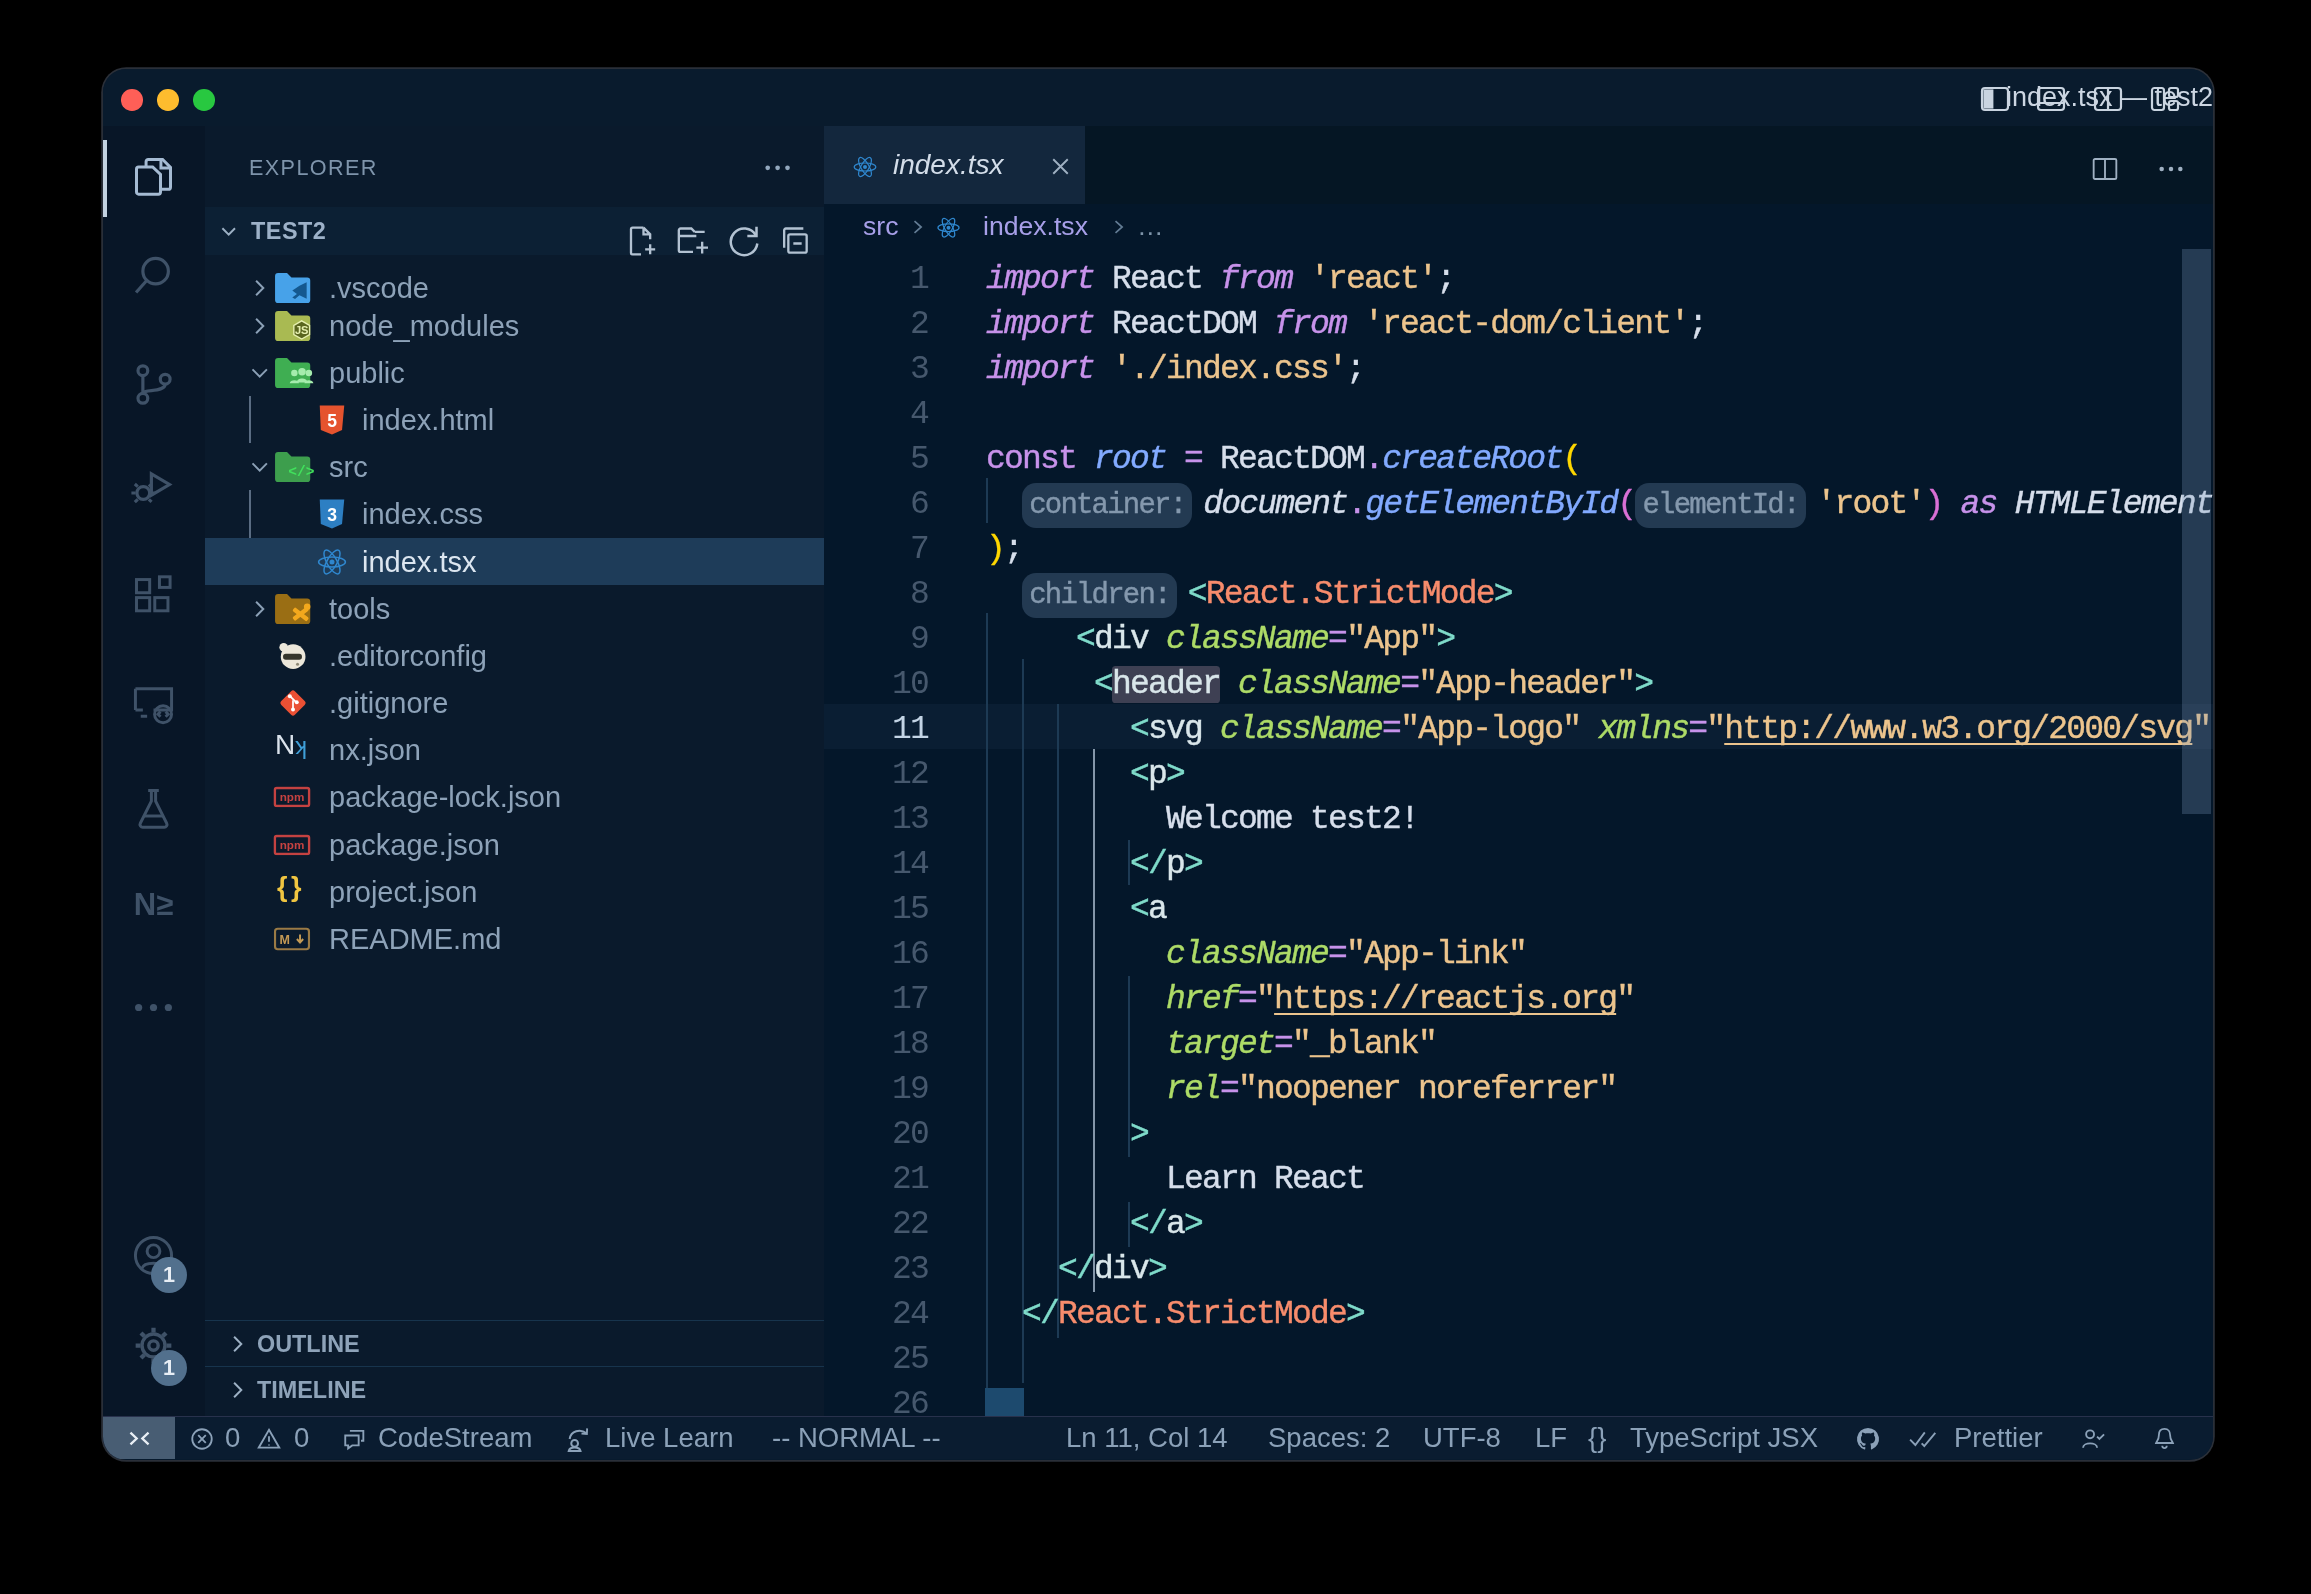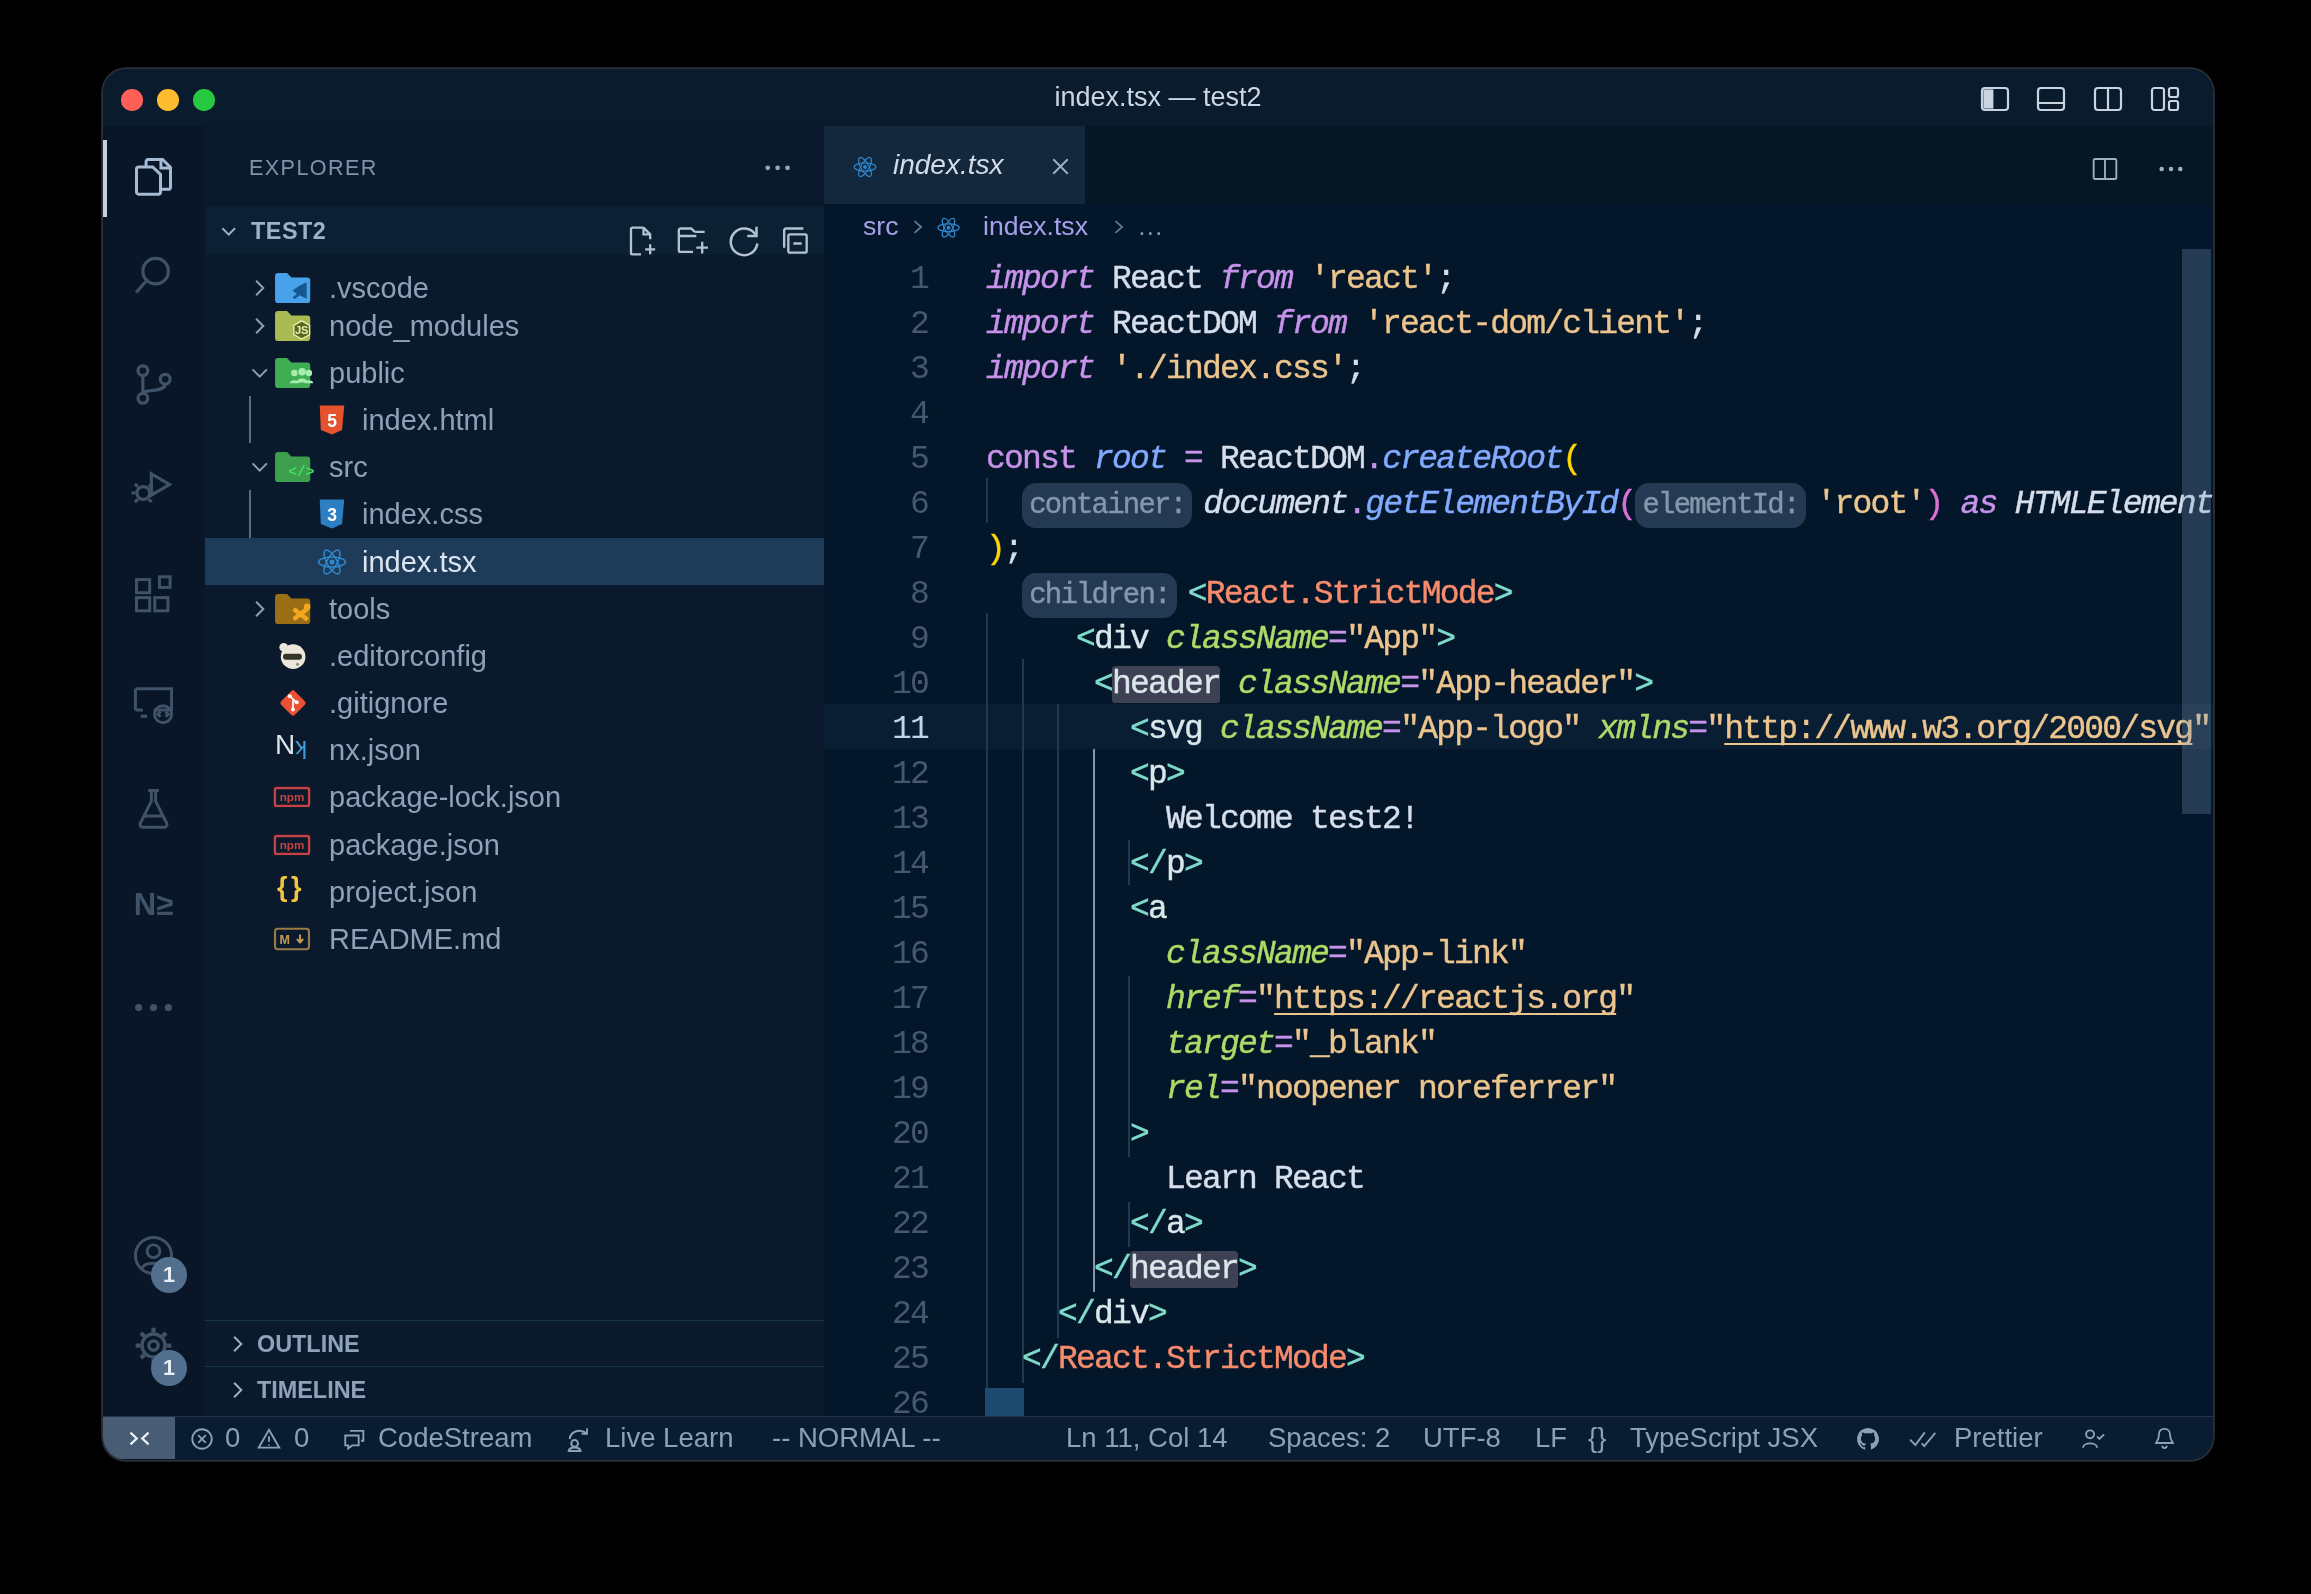--- a/index.html
+++ b/index.html
@@ -6,21 +6,21 @@
   html,body { width:2311px; height:1595px; background:#000; overflow:hidden;
     font-family:"Liberation Sans",sans-serif; }
   .abs { position:absolute; }
   .win { position:absolute; left:103px; top:69px; width:2110px; height:1391px;
     background:#071a2d; border-radius:23.4px; overflow:hidden;
     box-shadow:0 0 0 1.8px rgba(150,170,200,0.28); }
   
   .titlebar { position:absolute; left:0; top:0; width:2110px; height:57px; background:#091b2d; }
   .tl { position:absolute; top:20px; width:21.6px; height:21.6px; border-radius:50%; }
   .title { position:absolute; top:0; left:0; width:2110px; height:57px; line-height:57px;
-    text-align:center; color:#ccd6e2; font-size:27px; font-weight:500; }
+    text-align:right; color:#ccd6e2; font-size:27px; font-weight:500; }
   
   .actbar { position:absolute; left:0; top:57px; width:102px; height:1291px; background:#081627; }
   .act { position:absolute; left:25px; width:51px; height:51px; }
   .abadge { position:absolute; width:36px; height:36px; border-radius:50%; background:#52708d;
     color:#e8eef5; font-size:21.6px; font-weight:700; text-align:center; line-height:36px; }
   
   .sidebar { position:absolute; left:102px; top:57px; width:619px; height:1291px; background:#0a1a2c; }
   .sbh { position:absolute; left:44px; top:29px; color:#7e94ab; font-size:21.6px; letter-spacing:1.4px; }
   .tico { position:absolute; width:41px; height:41px; top:50%; transform:translateY(-50%); }
   .row { position:absolute; left:0; width:619px; height:47px; }
@@ -432,21 +432,20 @@
 <div>          Welcome test2!</div>
 <div>        <span class="tl2">&lt;/</span><span class="tag">p</span><span class="tl2">&gt;</span></div>
 <div>        <span class="tl2">&lt;</span><span class="tag">a</span></div>
 <div>          <span class="at">className</span><span class="pk">=</span><span class="st">"App-link"</span></div>
 <div>          <span class="at">href</span><span class="pk">=</span><span class="st">"</span><span class="stu">https://reactjs.org</span><span class="st">"</span></div>
 <div>          <span class="at">target</span><span class="pk">=</span><span class="st">"_blank"</span></div>
 <div>          <span class="at">rel</span><span class="pk">=</span><span class="st">"noopener noreferrer"</span></div>
 <div>        <span class="tl2">&gt;</span></div>
 <div>          Learn React</div>
 <div>        <span class="tl2">&lt;/</span><span class="tag">a</span><span class="tl2">&gt;</span></div>
-<div>      <span class="tl2">&lt;/</span><span class="whl"><span class="tag">header</span></span><span class="tl2">&gt;</span></div>
 <div>    <span class="tl2">&lt;/</span><span class="tag">div</span><span class="tl2">&gt;</span></div>
 <div>  <span class="tl2">&lt;/</span><span class="cor">React.StrictMode</span><span class="tl2">&gt;</span></div>
       </div>
     </div>
     <div class="scroll"></div>
   </div>
   <div class="status" id="status">
     <div class="abs" style="left:0;top:0;width:72px;height:42px;background:#485d73">
       <svg class="abs" style="left:21px;top:6.3px" width="31" height="31" viewBox="0 0 24 24" fill="none" stroke="#e8eef4" stroke-width="1.8">
           <path d="M5 7.5 L9.8 12 L5 16.5 M19 7.5 L14.2 12 L19 16.5"></path>

